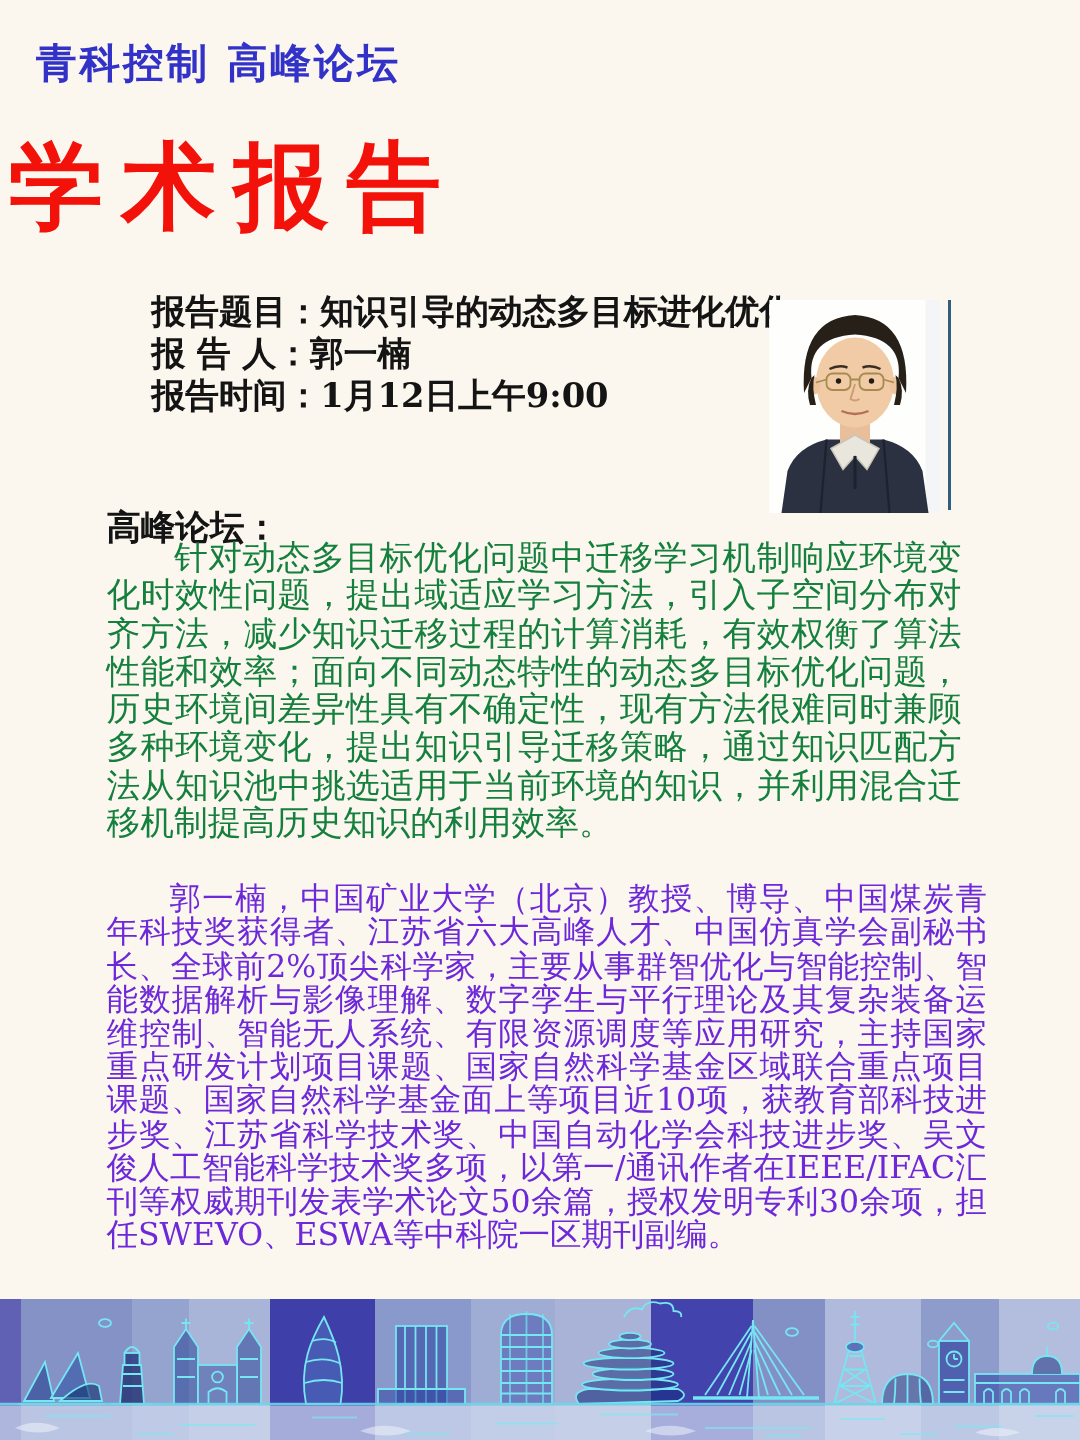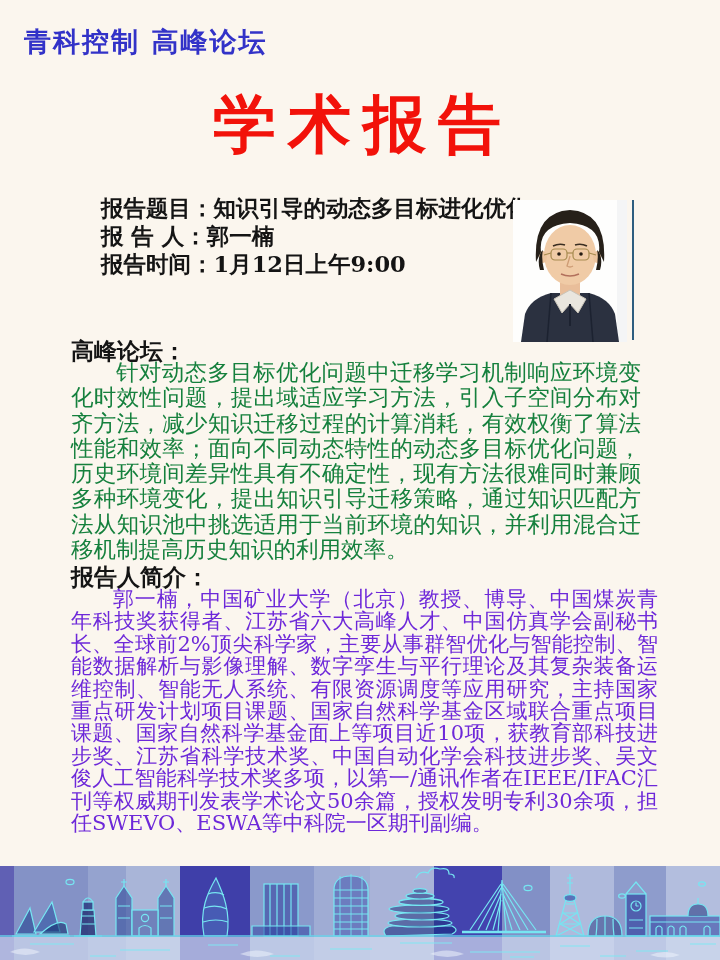--- a/index.html
+++ b/index.html
@@ -8,21 +8,21 @@
     background:#FBF6EE;
     font-family:"DejaVu Serif","Liberation Serif",serif;
   }
   .forum{
     position:absolute;left:24px;top:24px;
     font-size:27px;font-weight:700;color:#3232C8;letter-spacing:2px;
     white-space:nowrap;
   }
   .title{
     position:absolute;left:0;top:82px;width:100%;
-    text-align:center;padding-left:6px;box-sizing:border-box;
+    padding-left:6px;box-sizing:border-box;
     font-size:63px;font-weight:700;color:#F2120A;letter-spacing:12px;
     white-space:nowrap;
   }
   .info{
     position:absolute;left:86px;top:194px;width:430px;
     font-size:22.5px;font-weight:700;color:#141414;line-height:28px;
   }
   .info .line{white-space:nowrap;margin-left:15px;}
   .info .indent{padding-left:40px;}
   .abs-label{
@@ -108,21 +108,20 @@
       <path d="M57,56 Q55,63 54,66 Q57,68 60,66" stroke="#CE9C74" stroke-width="1.3" fill="none"></path>
 
       <path d="M48,74 Q57,78 66,74" stroke="#B2705C" stroke-width="1.6" fill="none"></path>
     </svg>
   </div>
   <div class="vline"></div>
 
   <div class="abs-label">高峰论坛：</div>
   <p class="abs-text">针对动态多目标优化问题中迁移学习机制响应环境变化时效性问题，提出域适应学习方法，引入子空间分布对齐方法，减少知识迁移过程的计算消耗，有效权衡了算法性能和效率；面向不同动态特性的动态多目标优化问题，历史环境间差异性具有不确定性，现有方法很难同时兼顾多种环境变化，提出知识引导迁移策略，通过知识匹配方法从知识池中挑选适用于当前环境的知识，并利用混合迁移机制提高历史知识的利用效率。</p>
 
-  <div class="bio-label">报告人简介：</div>
   <p class="bio-text">郭一楠，中国矿业大学（北京）教授、博导、中国煤炭青年科技奖获得者、江苏省六大高峰人才、中国仿真学会副秘书长、全球前2%顶尖科学家，主要从事群智优化与智能控制、智能数据解析与影像理解、数字孪生与平行理论及其复杂装备运维控制、智能无人系统、有限资源调度等应用研究，主持国家重点研发计划项目课题、国家自然科学基金区域联合重点项目课题、国家自然科学基金面上等项目近10项，获教育部科技进步奖、江苏省科学技术奖、中国自动化学会科技进步奖、吴文俊人工智能科学技术奖多项，以第一/通讯作者在IEEE/IFAC汇刊等权威期刊发表学术论文50余篇，授权发明专利30余项，担任SWEVO、ESWA等中科院一区期刊副编。</p>
 
   <div class="skyline">
     <svg width="720" height="94" viewBox="0 0 720 94" xmlns="http://www.w3.org/2000/svg">
 
       <rect x="0" y="0" width="14" height="94" fill="#6060B4"></rect>
       <rect x="14" y="0" width="74" height="94" fill="#8492C6"></rect>
       <rect x="88" y="0" width="38" height="94" fill="#95A3CF"></rect>
       <rect x="126" y="0" width="54" height="94" fill="#A9B5D8"></rect>
       <rect x="180" y="0" width="70" height="94" fill="#3F3FA9"></rect>

